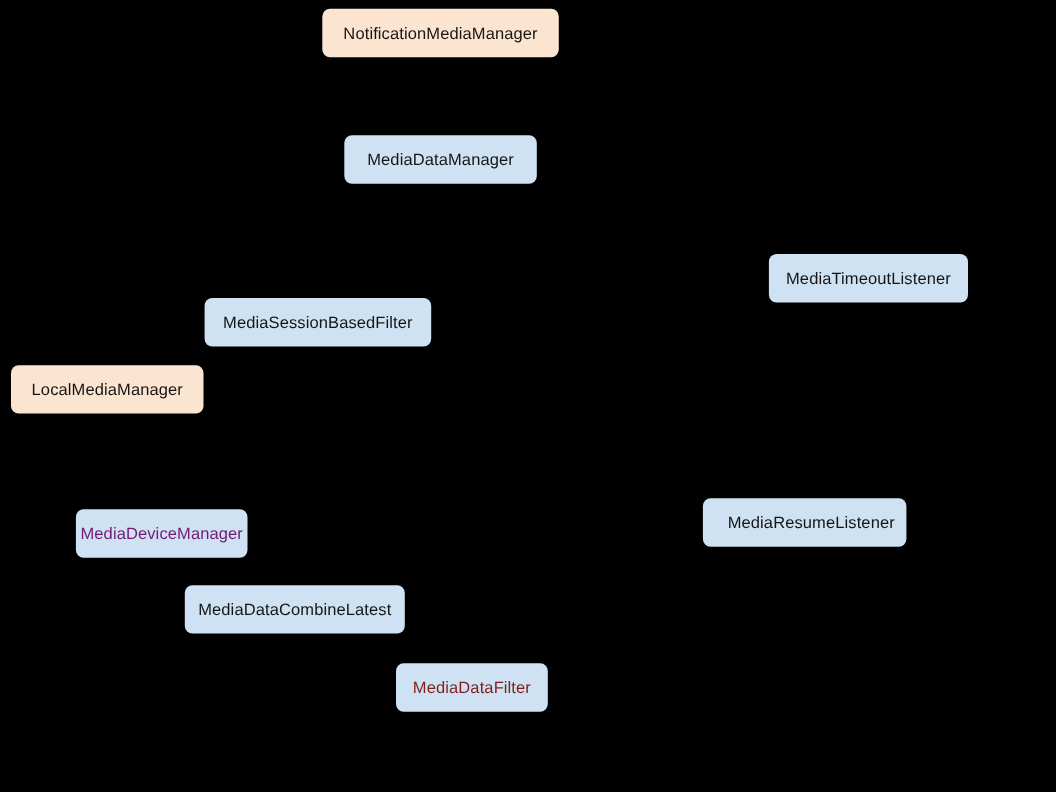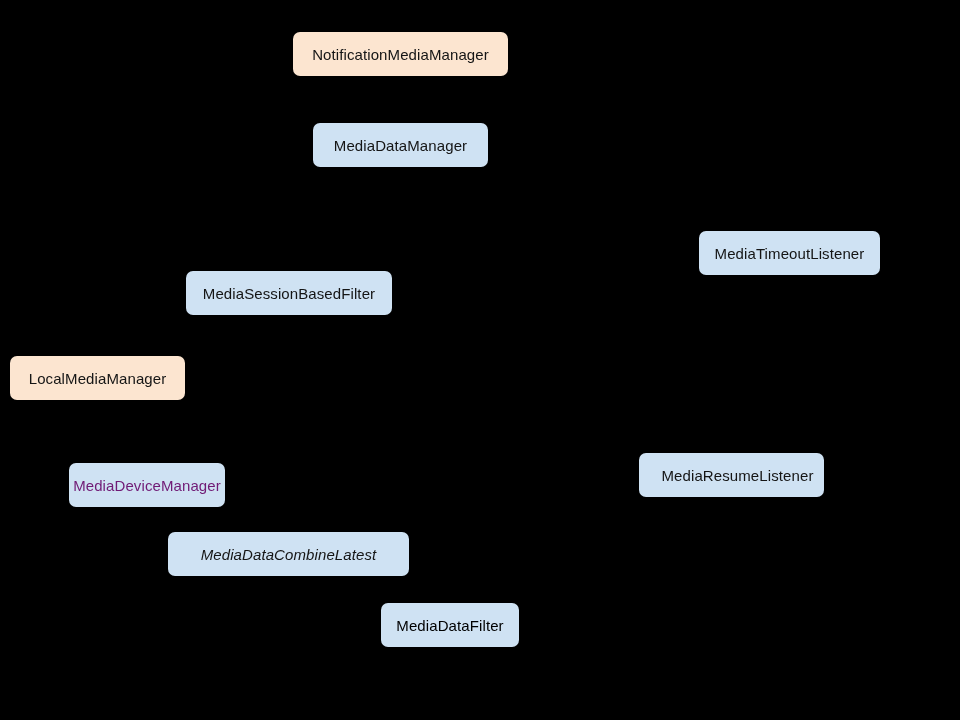--- a/index.html
+++ b/index.html
@@ -35,21 +35,21 @@
     color: #151515;
     white-space: nowrap;
     text-align: center;
     -webkit-font-smoothing: antialiased;
   }
   .node-label {
     display: block;
     pointer-events: none;
   }
   .fill-blue { background-color: #cfe2f3; text-align: center; }
-  .fill-peach { background-color: #fce5d0; margin-top: 24px; }
+  .fill-peach { background-color: #fce5d0; }
 </style>
 </head>
 <body>
 
 <div id="diagram-canvas" style="width: 960px; height: 720px; background-color: rgb(0, 0, 0);">
     <div class="node fill-peach" style="left: 293px; top: 8px; width: 215px; height: 44px; color: rgb(21, 21, 21);">
       <span class="node-label">NotificationMediaManager</span>
     </div>
     <div class="node fill-blue" style="left: 313px; top: 123px; width: 175px; height: 44px; color: rgb(21, 21, 21);">
       <span class="node-label">MediaDataManager</span>
@@ -62,19 +62,19 @@
     </div>
     <div class="node fill-peach" style="left: 10px; top: 332px; width: 175px; height: 44px; color: rgb(21, 21, 21); justify-content: center;">
       <span class="node-label">LocalMediaManager</span>
     </div>
     <div class="node fill-blue" style="left: 69px; top: 463px; width: 156px; height: 44px; color: #701a75;">
       <span class="node-label">MediaDeviceManager</span>
     </div>
     <div class="node fill-blue" style="left: 639px; top: 453px; width: 185px; height: 44px; color: rgb(21, 21, 21); padding-left: 12px;">
       <span class="node-label">MediaResumeListener</span>
     </div>
-    <div class="node fill-blue" style="left: 168px; top: 532px; width: 241px; height: 44px; color: rgb(21, 21, 21); font-style: italic;">
+    <div class="node fill-blue" style="left: 168px; top: 532px; width: 200px; height: 44px; color: rgb(21, 21, 21);">
       <span class="node-label">MediaDataCombineLatest</span>
     </div>
-    <div class="node fill-blue" style="left: 381px; top: 603px; width: 138px; height: 44px; color: #000000;">
+    <div class="node fill-blue" style="left: 360px; top: 603px; width: 138px; height: 44px; color: #7f1d1d;">
       <span class="node-label">MediaDataFilter</span>
     </div>
   </div>
 
 </body></html>

